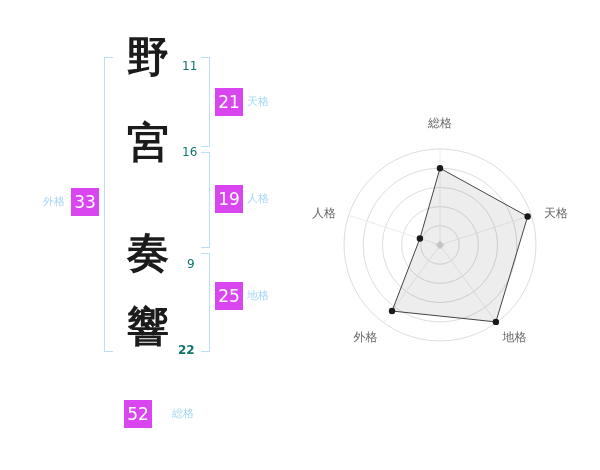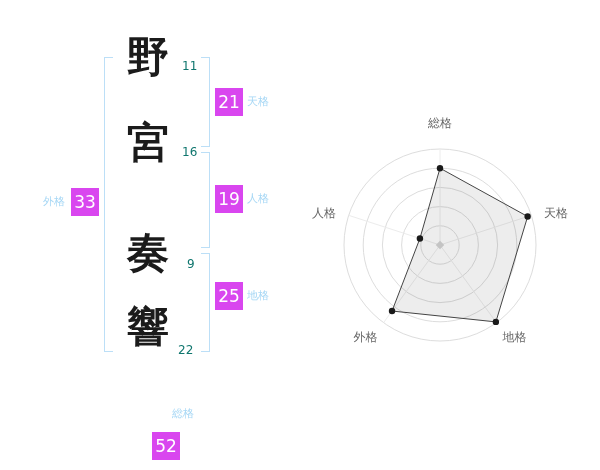--- a/index.html
+++ b/index.html
@@ -34,35 +34,35 @@
   <div class="bracket open-left" style="left:201px;top:253px;width:9px;height:99px;"></div>
 
   <span class="kanji" style="left:127px;top:36px;">野</span>
   <span class="kanji" style="left:127px;top:122px;">宮</span>
   <span class="kanji" style="left:127px;top:232px;">奏</span>
   <span class="kanji" style="left:127px;top:306px;">響</span>
 
   <span class="strokes" style="left:182px;top:60px;">11</span>
   <span class="strokes" style="left:182px;top:146px;">16</span>
   <span class="strokes" style="left:187px;top:258px;">9</span>
-  <span class="strokes" style="left:178px;top:344px;">22</span>
+  <span class="strokes" style="left:178px;top:344px;font-weight:bold;">22</span>
 
   <div class="vbox" style="left:215px;top:88px;">21</div>
   <span class="vlabel" style="left:247px;top:96px;">天格</span>
 
   <div class="vbox" style="left:215px;top:185px;">19</div>
   <span class="vlabel" style="left:247px;top:193px;">人格</span>
 
   <div class="vbox" style="left:215px;top:282px;">25</div>
   <span class="vlabel" style="left:247px;top:290px;">地格</span>
 
   <div class="vbox" style="left:71px;top:188px;">33</div>
   <span class="vlabel" style="left:43px;top:196px;">外格</span>
 
-  <div class="vbox" style="left:152px;top:400px;margin-top:32px;">52</div>
+  <div class="vbox" style="left:124px;top:400px;">52</div>
   <span class="vlabel" style="left:172px;top:408px;">総格</span>
 
   <div class="radar-wrap">
     <svg width="280" height="260" viewBox="0 0 280 260">
         <circle cx="140" cy="137" r="19.2" fill="none" stroke="#dddddd" stroke-width="1"></circle>
         <circle cx="140" cy="137" r="38.4" fill="none" stroke="#dddddd" stroke-width="1"></circle>
         <circle cx="140" cy="137" r="57.6" fill="none" stroke="#dddddd" stroke-width="1"></circle>
         <circle cx="140" cy="137" r="76.8" fill="none" stroke="#dddddd" stroke-width="1"></circle>
         <circle cx="140" cy="137" r="96" fill="none" stroke="#dddddd" stroke-width="1"></circle>
         <line x1="140" y1="137" x2="140" y2="41" stroke="#ececec" stroke-width="1"></line>

